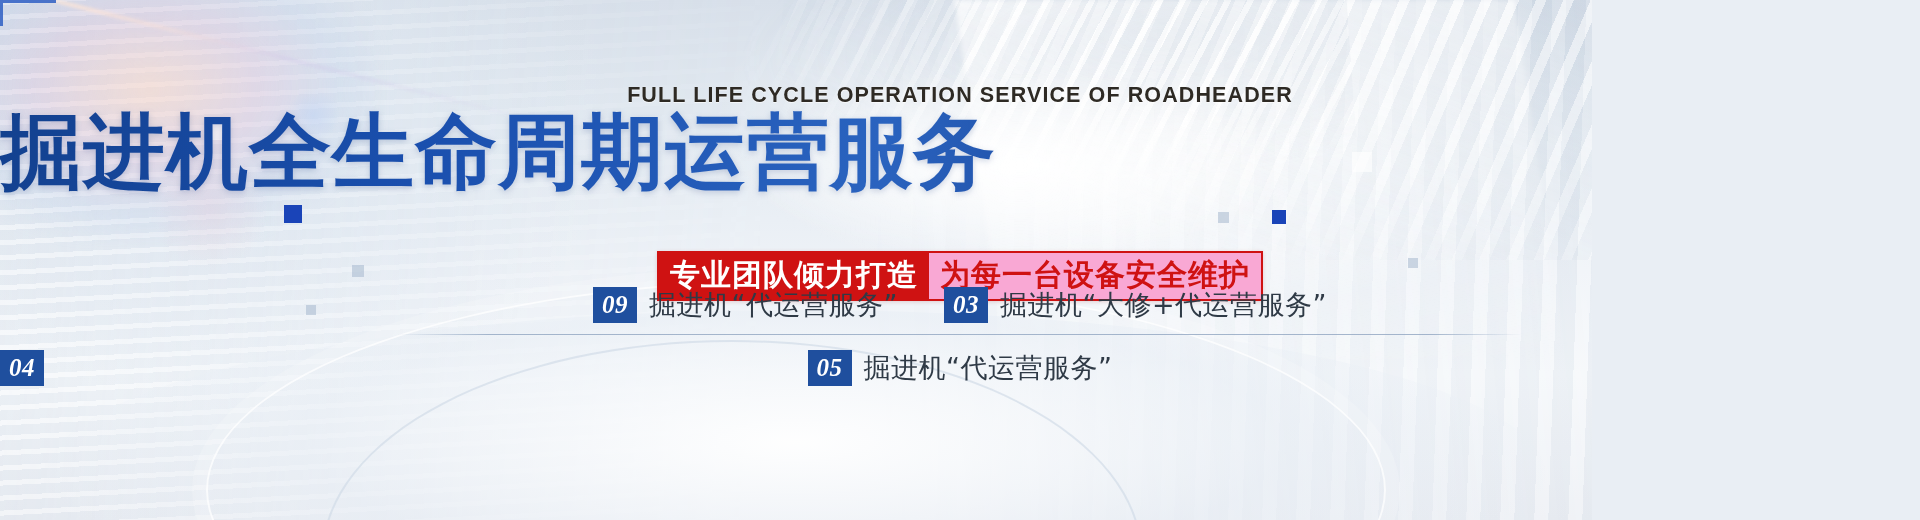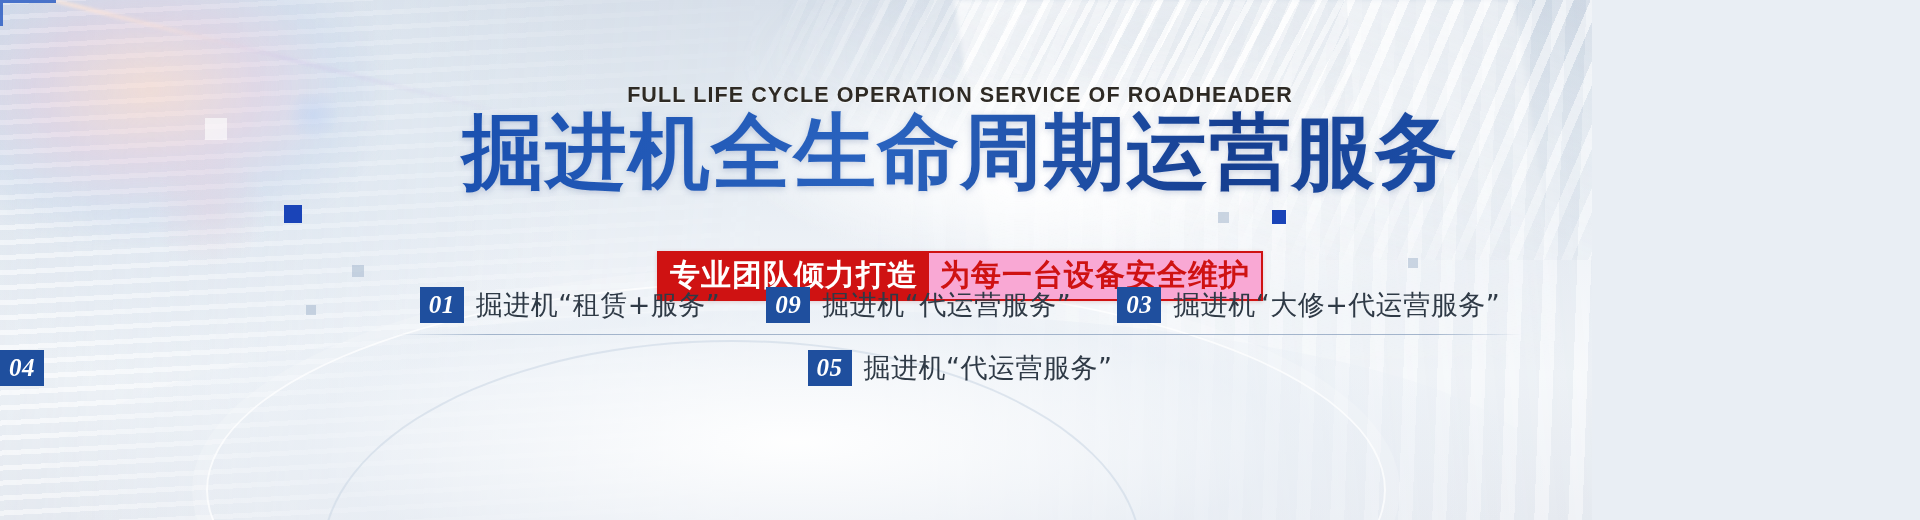--- a/index.html
+++ b/index.html
@@ -132,21 +132,20 @@
   .eyebrow {
     position:absolute; top:57px; left:0; width:1920px;
     text-align:center;
     font-size:21.5px; font-weight:bold; letter-spacing:1.1px;
     color:#2e2a24;
     text-shadow:0 1px 0 rgba(255,255,255,.6);
   }
 
   .headline {
     position:absolute; top:85px; left:0; width:1920px;
-    text-align:center;
     font-family:"DejaVu Sans","Liberation Sans",sans-serif;
     font-size:82px; font-weight:bold; line-height:1;
     letter-spacing:1px;
     color:#15479e;
     background:linear-gradient(100deg,#13418f 0%,#1a4fae 22%,#2a63bf 46%,#163f91 64%,#1f56b4 82%,#12397f 100%);
     -webkit-background-clip:text; background-clip:text;
     -webkit-text-fill-color:transparent;
     text-shadow:none;
     filter:drop-shadow(0 2px 3px rgba(40,70,130,.22));
   }
@@ -235,24 +234,20 @@
 
     <div class="badge">
       <span class="badge-red">专业团队倾力打造</span>
       <span class="badge-white">为每一台设备安全维护</span>
     </div>
 
     <div class="rows">
 
       <div class="row row1">
         <div class="item">
-          <span class="item-num">01</span>
-          <span class="item-text">掘进机“租赁+服务”</span>
-        </div>
-        <div class="item">
           <span class="item-num">09</span>
           <span class="item-text">掘进机“代运营服务”</span>
         </div>
         <div class="item">
           <span class="item-num">03</span>
           <span class="item-text">掘进机“大修+代运营服务”</span>
         </div>
       </div>
 
       <div class="divider"></div>

